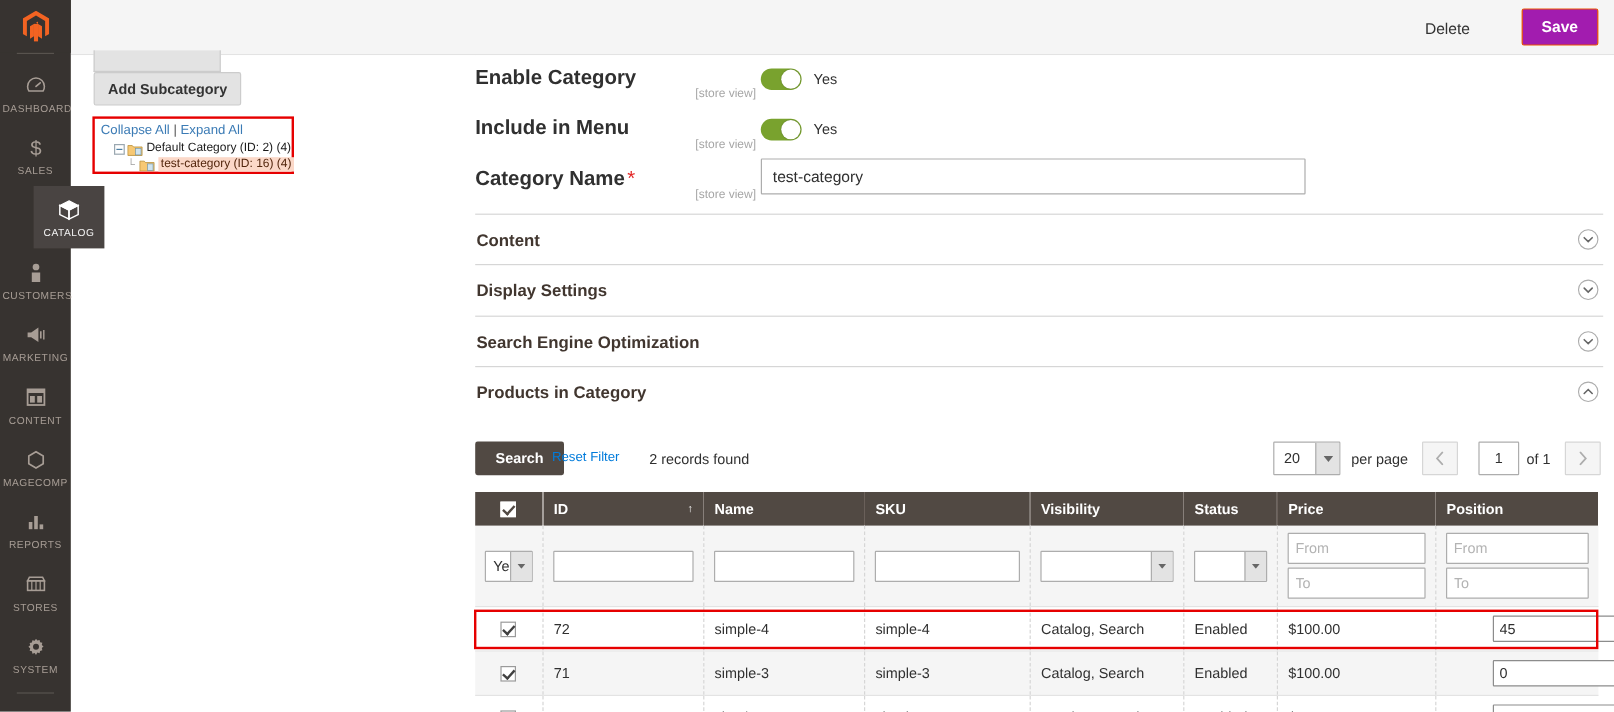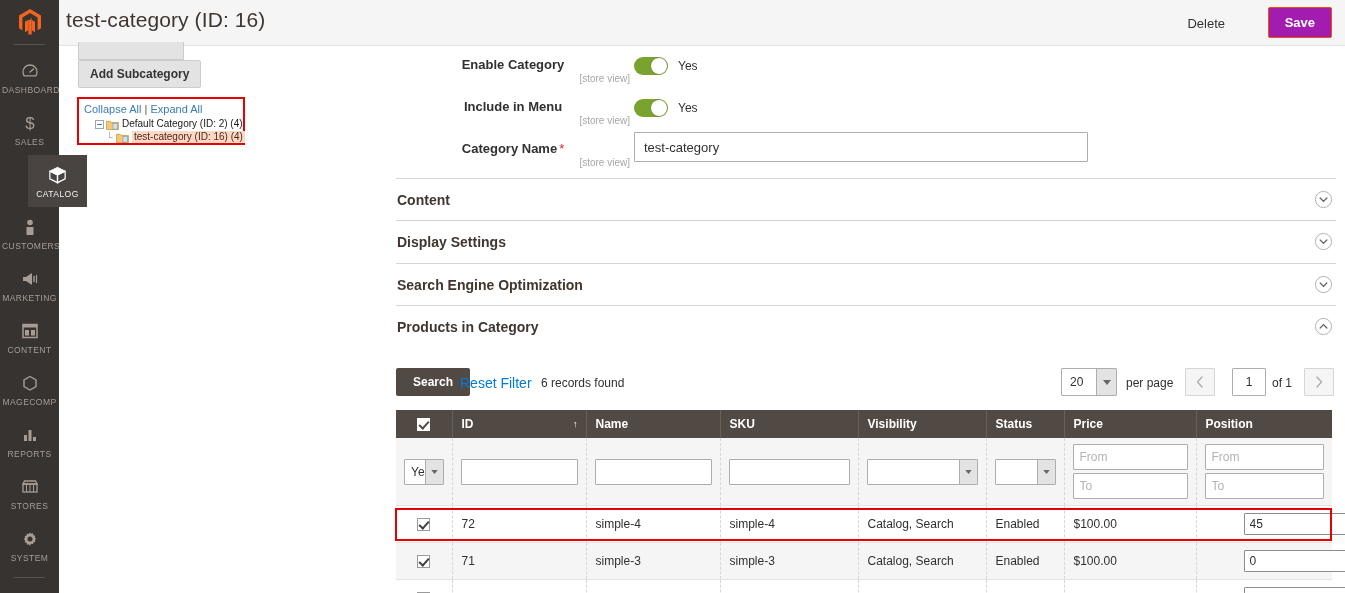--- a/index.html
+++ b/index.html
@@ -134,22 +134,22 @@
   }
 
   
   #main {
     position: absolute; left: 396px; top: 46px;
     width: 949px; height: 547px;
     background: #ffffff;
   }
   .field-row { position: absolute; left: 0; width: 949px; }
   .field-label {
-    position: absolute; width: 234px; text-align: center;
-    font-size: 13px; color: #303030; font-weight: bold;
+    position: absolute; width: 234px; text-align: left;
+    font-size: 17px; color: #303030; font-weight: bold;
     line-height: 15px;
   }
   .field-note {
     position: absolute; width: 234px; text-align: right;
     font-size: 10px; color: #a6a6a6; top: 16px; line-height: 12px;
   }
   .req-star { color: #e22626; font-weight: normal; margin-left: 2px; }
 
   .toggle {
     position: absolute;
@@ -194,21 +194,21 @@
   #grid-toolbar { position: absolute; left: 0; top: 322px; width: 940px; height: 32px; }
   #search-button {
     position: absolute; left: 0; top: 0;
     background: #514943; color: #fff; border: none;
     font-size: 12px; font-weight: bold;
     padding: 7px 17px; cursor: pointer; border-radius: 2px;
     font-family: "Liberation Sans", sans-serif;
   }
   #reset-filter-link {
     position: absolute; left: 64px; top: 7px;
-    font-size: 14px; color: #007bdb; cursor: pointer; text-decoration: none;
+    font-size: 11px; color: #007bdb; cursor: pointer; text-decoration: none;
   }
   #records-found {
     position: absolute; left: 145px; top: 8px;
     font-size: 12px; color: #303030;
   }
   #per-page-select {
     position: absolute; left: 665px; top: 0;
     width: 56px; height: 28px;
     border: 1px solid #adadad; background: #fff;
     font-size: 12px; color: #303030;
@@ -456,21 +456,20 @@
           <path d="M11 3l8 4-8 4-8-4z" fill="#a79d95"></path>
           <path d="M3 7v7l8 4 8-4V7" fill="none" stroke="#a79d95" stroke-width="1.3"></path>
           <rect x="9" y="1.5" width="4" height="3" fill="#a79d95"></rect>
         </svg>
     </span>
 
   </div>
 </div>
 
 <div id="page-header">
-  <div id="page-title">test-category (ID: 16)</div>
   <button id="delete-button">Delete</button>
   <button id="save-button">Save</button>
 </div>
 
 <div id="left-col">
   <div id="btn-partial"></div>
   <button id="add-subcategory-button">Add Subcategory</button>
 
   <div id="tree-box">
     <div id="tree-links">
@@ -553,21 +552,21 @@
     <div class="section-title">Products in Category</div>
     <svg class="section-chevron" viewBox="0 0 20 20">
       <circle cx="10" cy="10" r="8.5" fill="none" stroke="#adadad" stroke-width="1"></circle>
       <path d="M6.5 11.5L10 8l3.5 3.5" fill="none" stroke="#666" stroke-width="1.4" stroke-linecap="round"></path>
     </svg>
   </div>
 
   <div id="grid-toolbar">
     <button id="search-button">Search</button>
     <a id="reset-filter-link">Reset Filter</a>
-    <div id="records-found">6 records found</div>
+    <div id="records-found">2 records found</div>
 
     <div id="per-page-select">
       <span>20</span>
       <span id="per-page-arrow">
         <svg width="8" height="5" viewBox="0 0 8 5">
             <polygon points="0,0 8,0 4,5" fill="#666"></polygon>
           </svg>
       </span>
     </div>
     <div id="per-page-label">per page</div>

